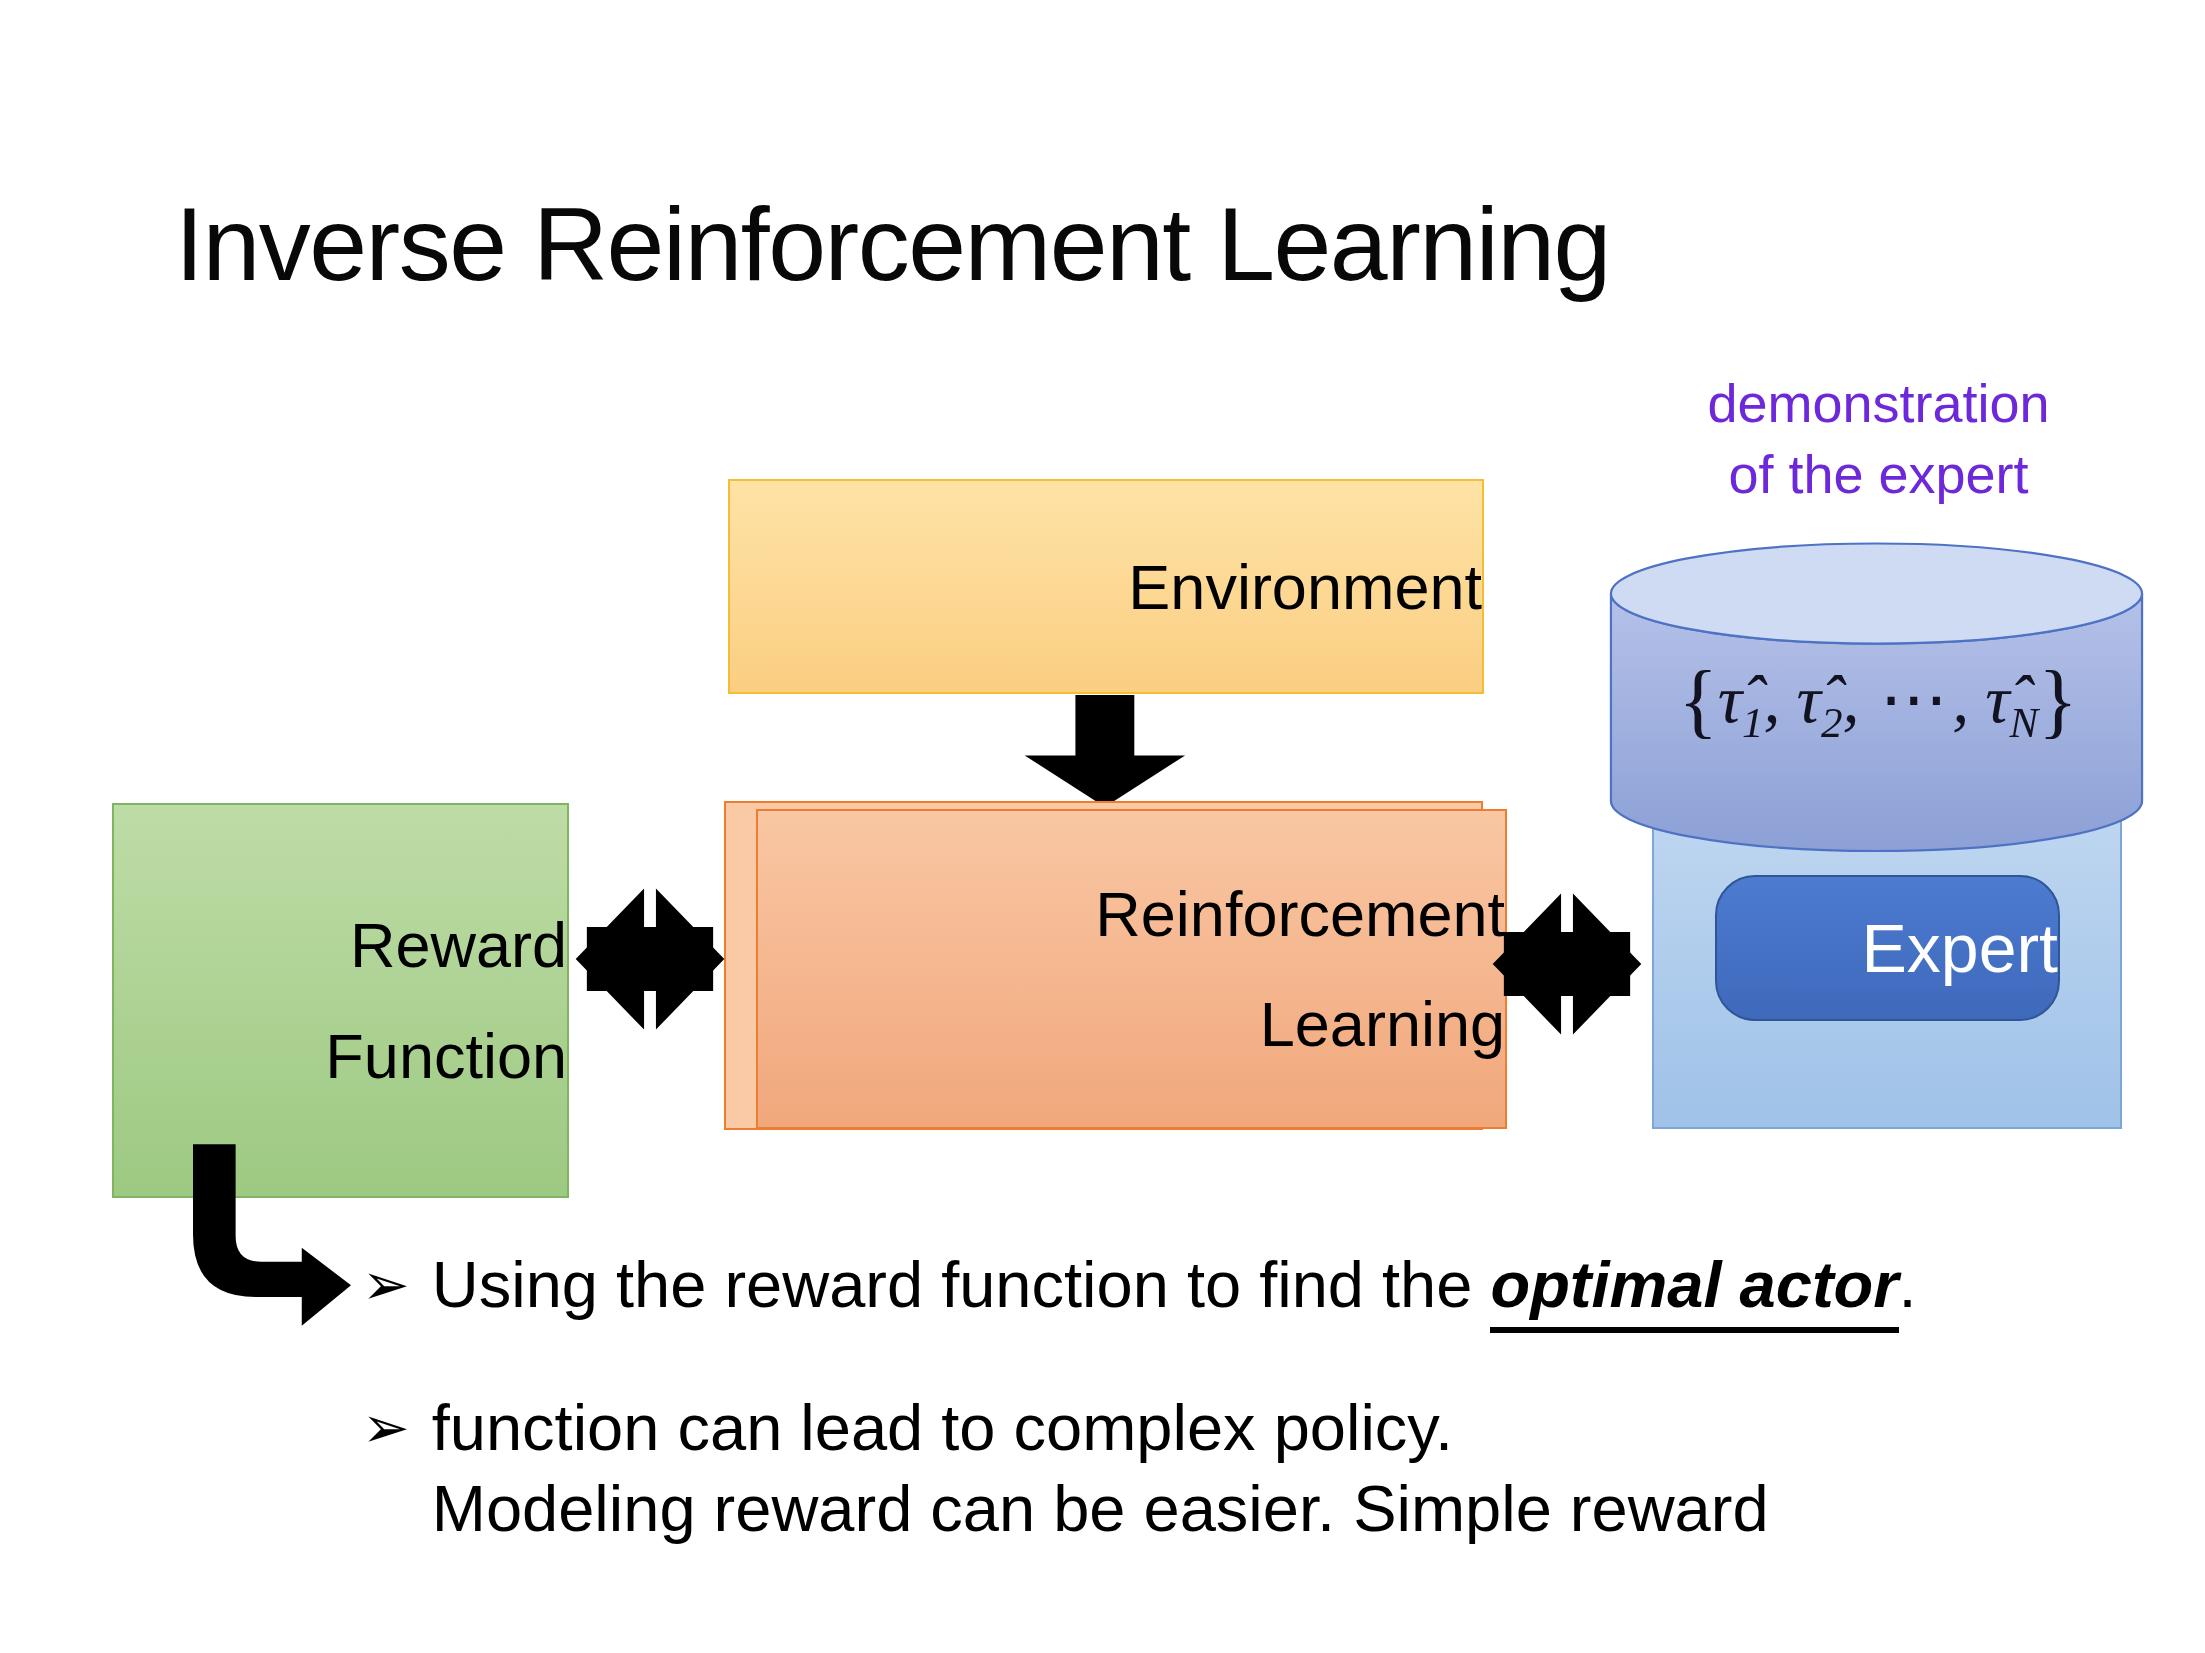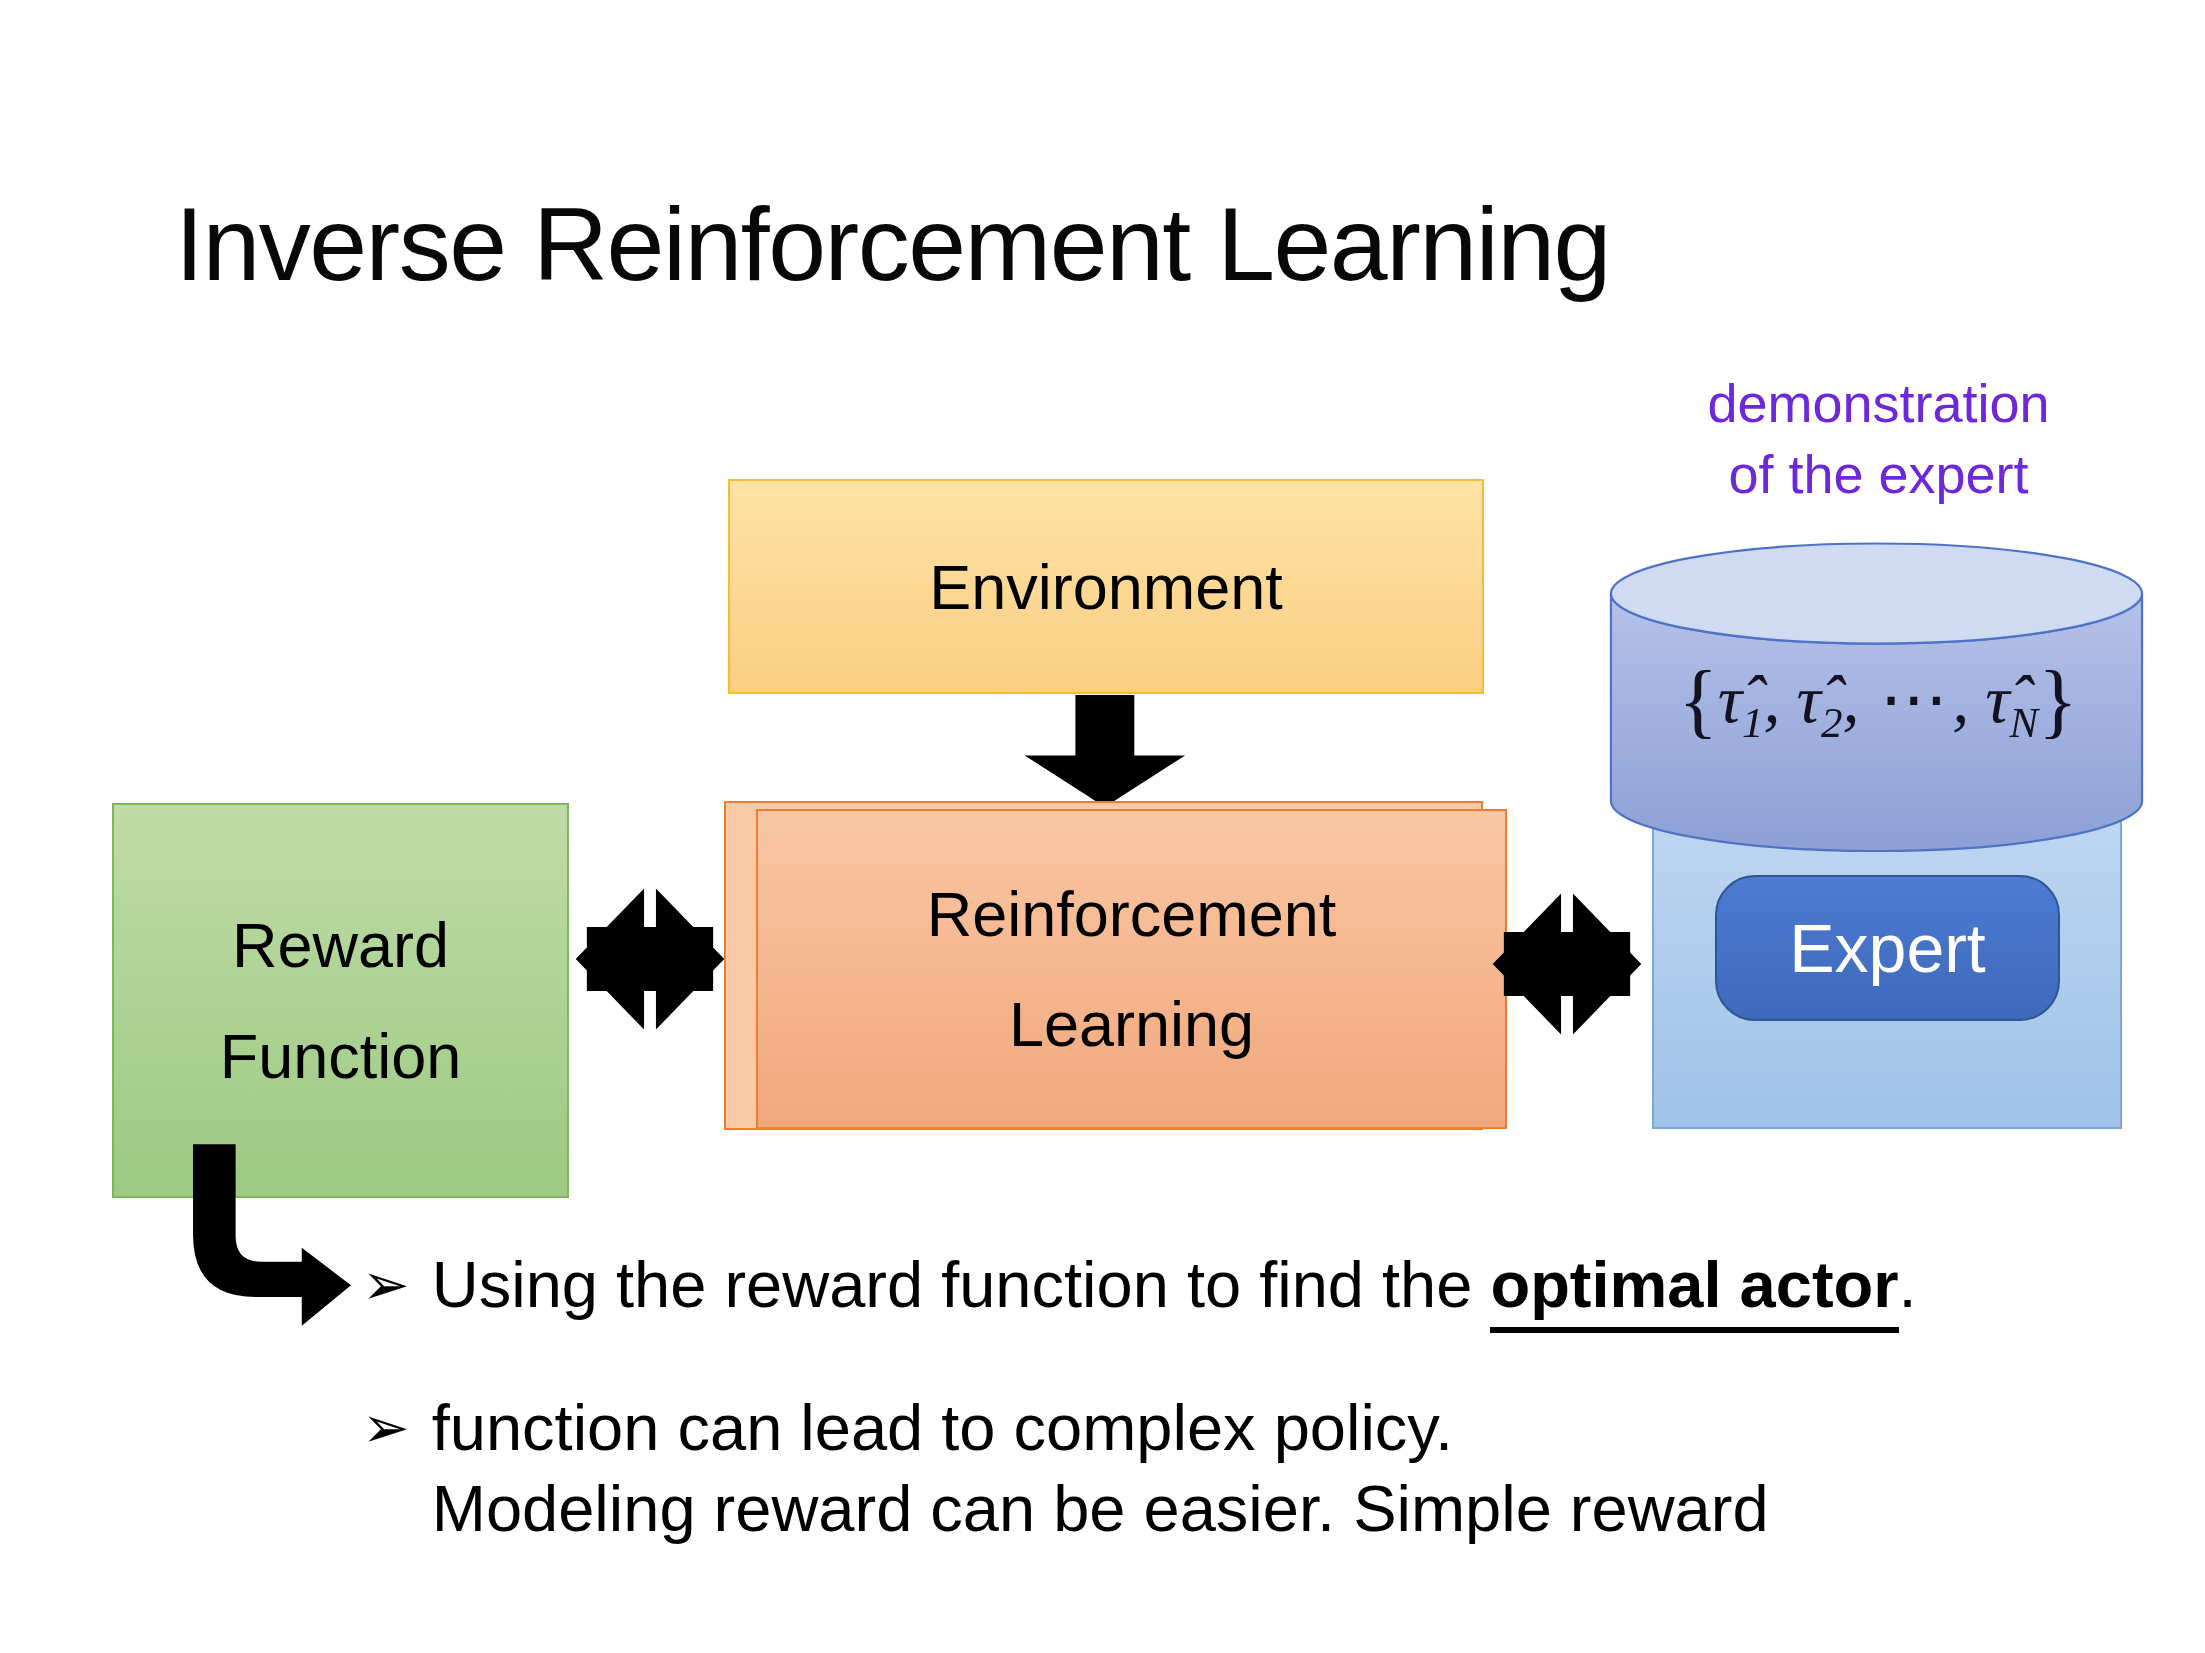--- a/index.html
+++ b/index.html
@@ -10,21 +10,21 @@
   .title {
     position:absolute; left:175px; top:185px;
     font-size:104px; letter-spacing:-1.5px; color:#080808; white-space:nowrap;
   }
   .demo-caption {
     position:absolute; left:1610px; top:368px; width:537px;
     text-align:center; font-size:54px; line-height:1.32; color:#6d28d9;
   }
   .box {
     position:absolute; box-sizing:border-box;
-    display:flex; flex-direction:column; align-items:center; justify-content:center;
+    display:flex; flex-direction:column; align-items:flex-end; justify-content:center;
     text-align:center; font-size:63px; color:#000;
   }
   .env-box {
     left:728px; top:479px; width:756px; height:215px;
     background:linear-gradient(180deg,#FEE3A6 0%,#FBCE82 100%);
     border:2.9px solid #F2BE35;
   }
   .reward-box {
     left:112px; top:803px; width:457px; height:395px;
     background:linear-gradient(180deg,#BEDCA6 0%,#9DC982 100%);
@@ -67,21 +67,21 @@
     display:flex; align-items:flex-start;
   }
   .bullet-1 { top:1245px; }
   .bullet-2 { top:1388px; }
   .bullet .marker {
     font-family:"DejaVu Sans", sans-serif; font-size:57px;
     margin-right:22px; position:relative; top:5.9px;
   }
   .bullet .text { line-height:1.24; white-space:nowrap; }
   .emph {
-    font-weight:bold; 
+    font-weight:bold; font-style:italic;
     border-bottom:6.6px solid #000; padding-bottom:5.9px;
   }
 </style>
 </head>
 <body>
 
 <div class="slide">
 
   <div class="title">Inverse Reinforcement Learning</div>
 

